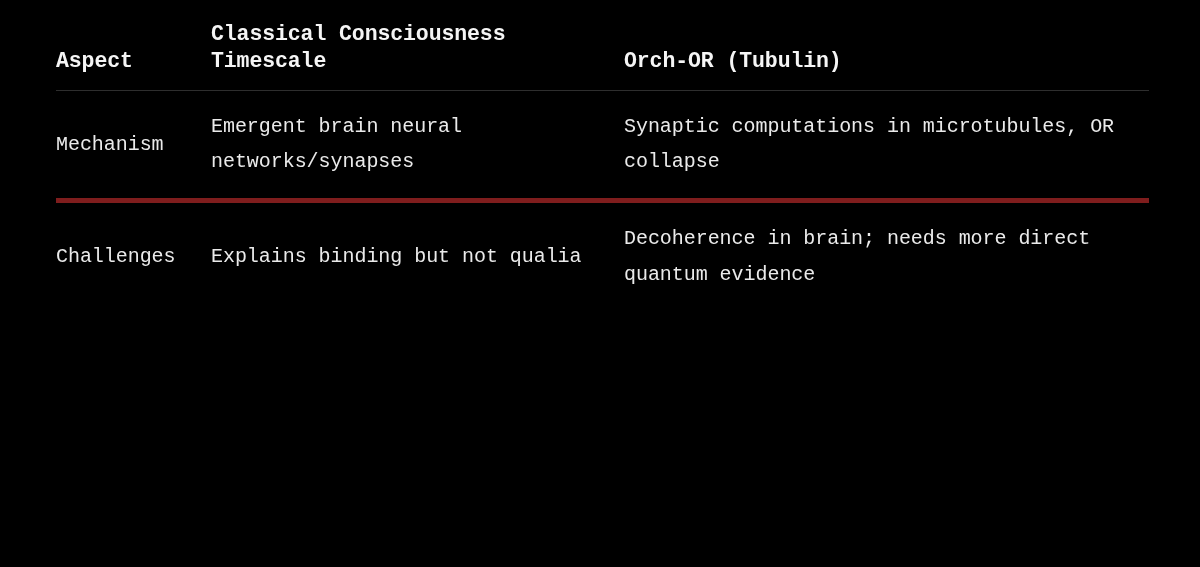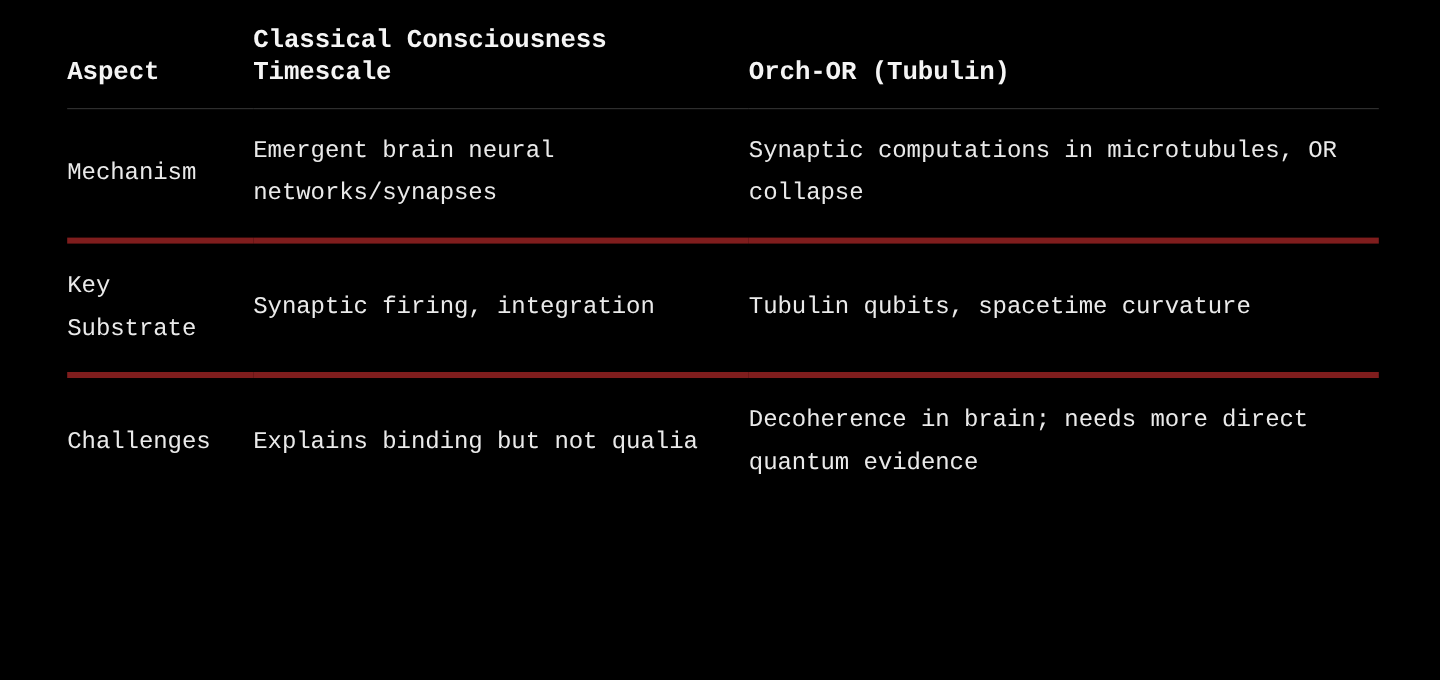--- a/index.html
+++ b/index.html
@@ -94,31 +94,20 @@
           </td>
         <td class="col-classic">
             <span class="cell-text">Emergent brain neural networks/synapses</span>
           </td>
         <td class="col-orch">
             <span class="cell-text">Synaptic computations in microtubules, OR collapse</span>
           </td>
       </tr>
       <tr>
         <td class="col-aspect">
-            <span class="cell-text">Key Substrate</span>
-          </td>
-        <td class="col-classic">
-            <span class="cell-text">Synaptic firing, integration</span>
-          </td>
-        <td class="col-orch">
-            <span class="cell-text">Tubulin qubits, spacetime curvature</span>
-          </td>
-      </tr>
-      <tr>
-        <td class="col-aspect">
             <span class="cell-text">Challenges</span>
           </td>
         <td class="col-classic">
             <span class="cell-text">Explains binding but not qualia</span>
           </td>
         <td class="col-orch">
             <span class="cell-text">Decoherence in brain; needs more direct quantum evidence</span>
           </td>
       </tr>
     </tbody>

